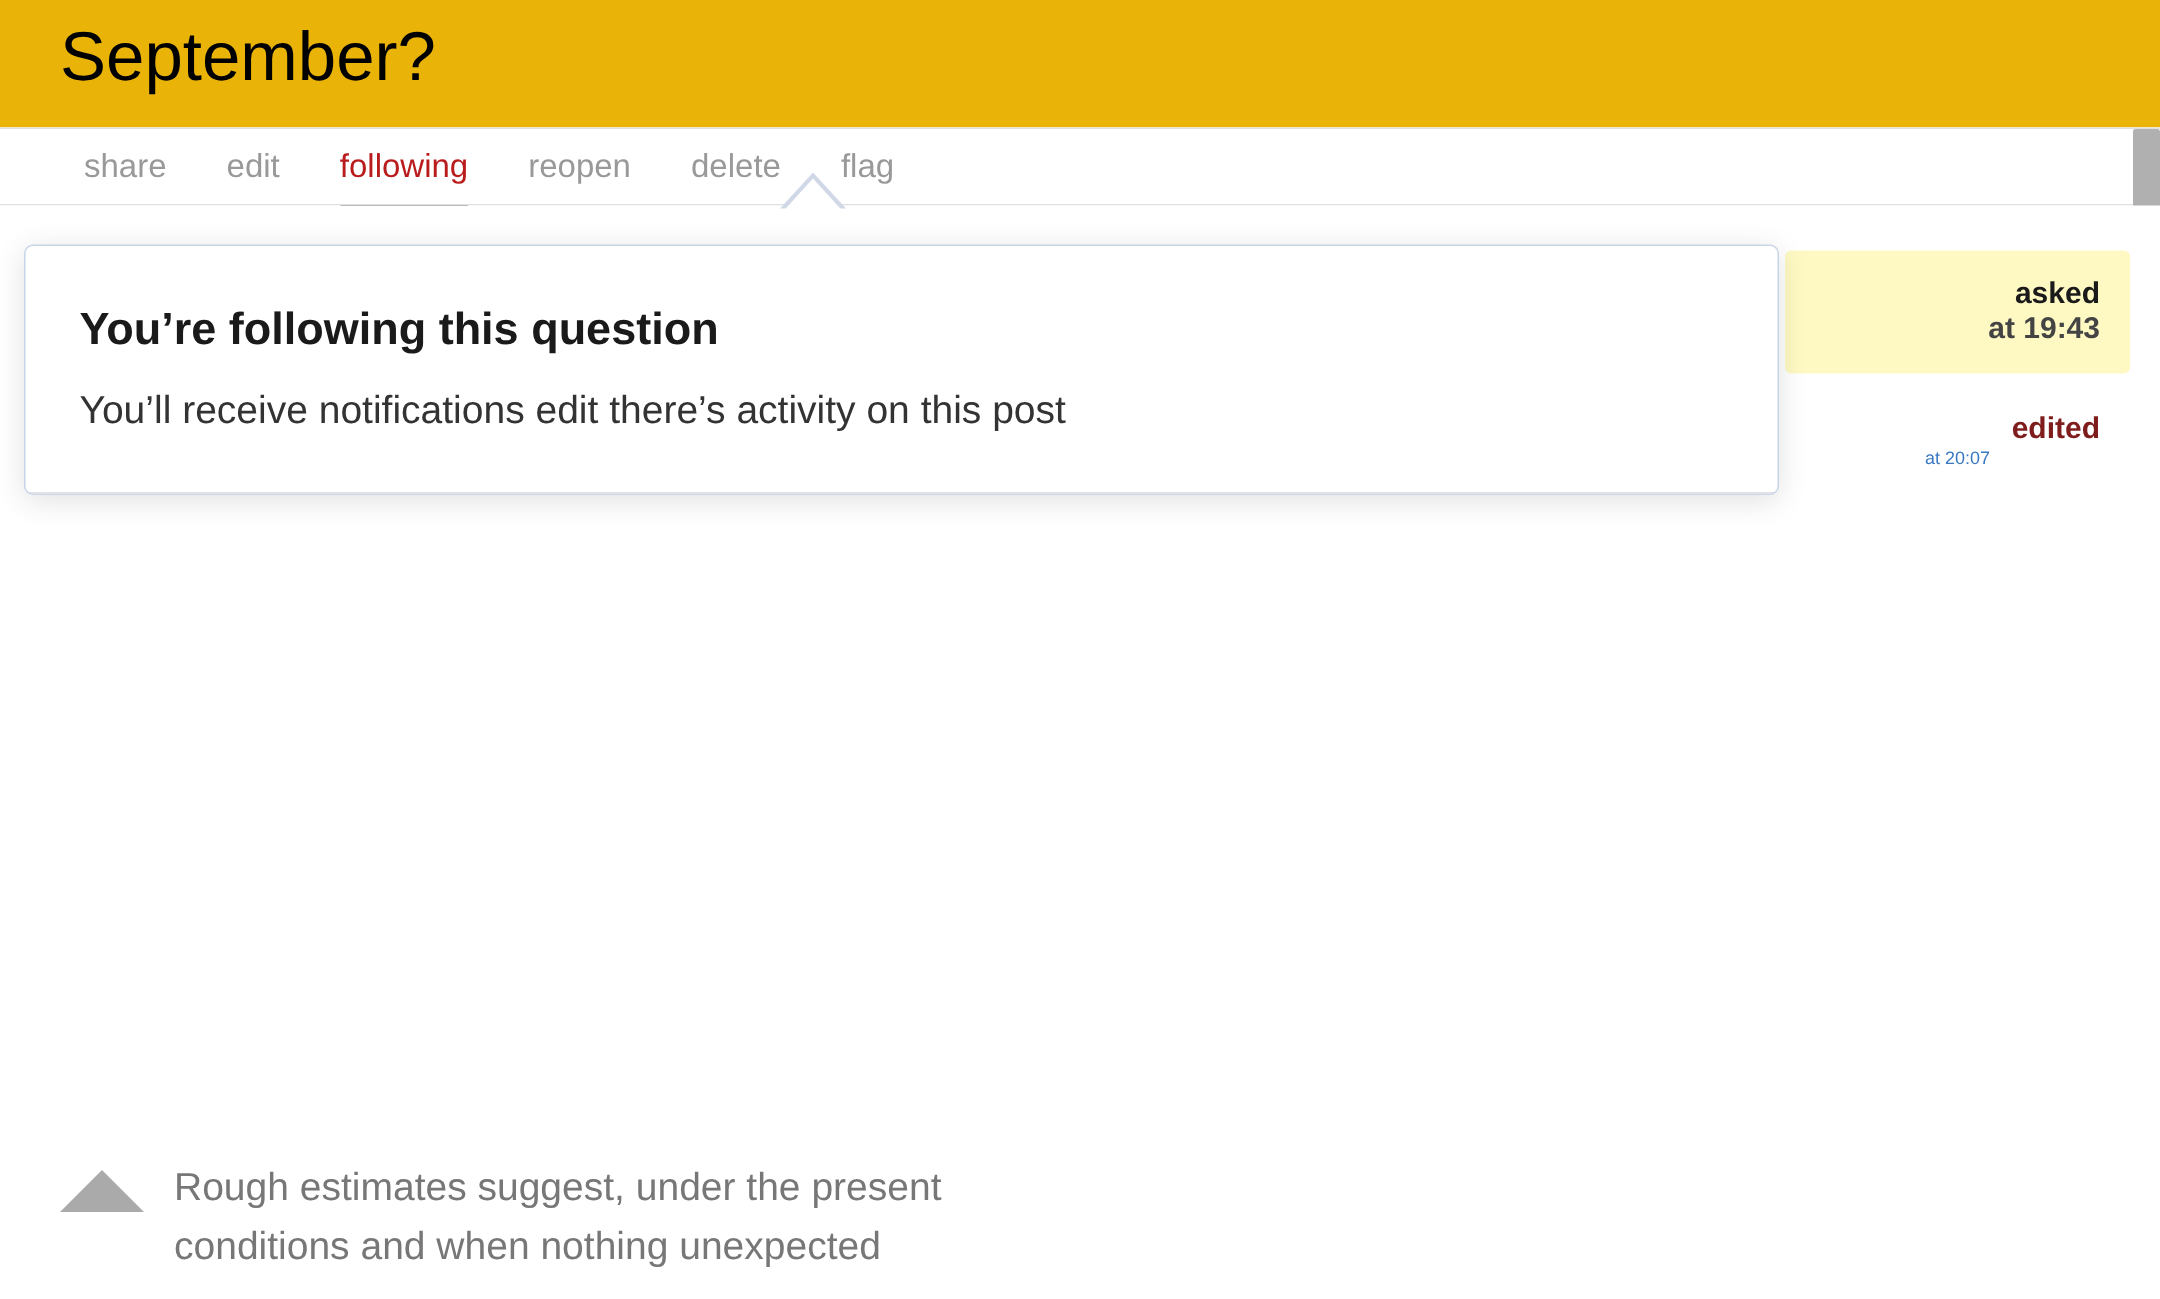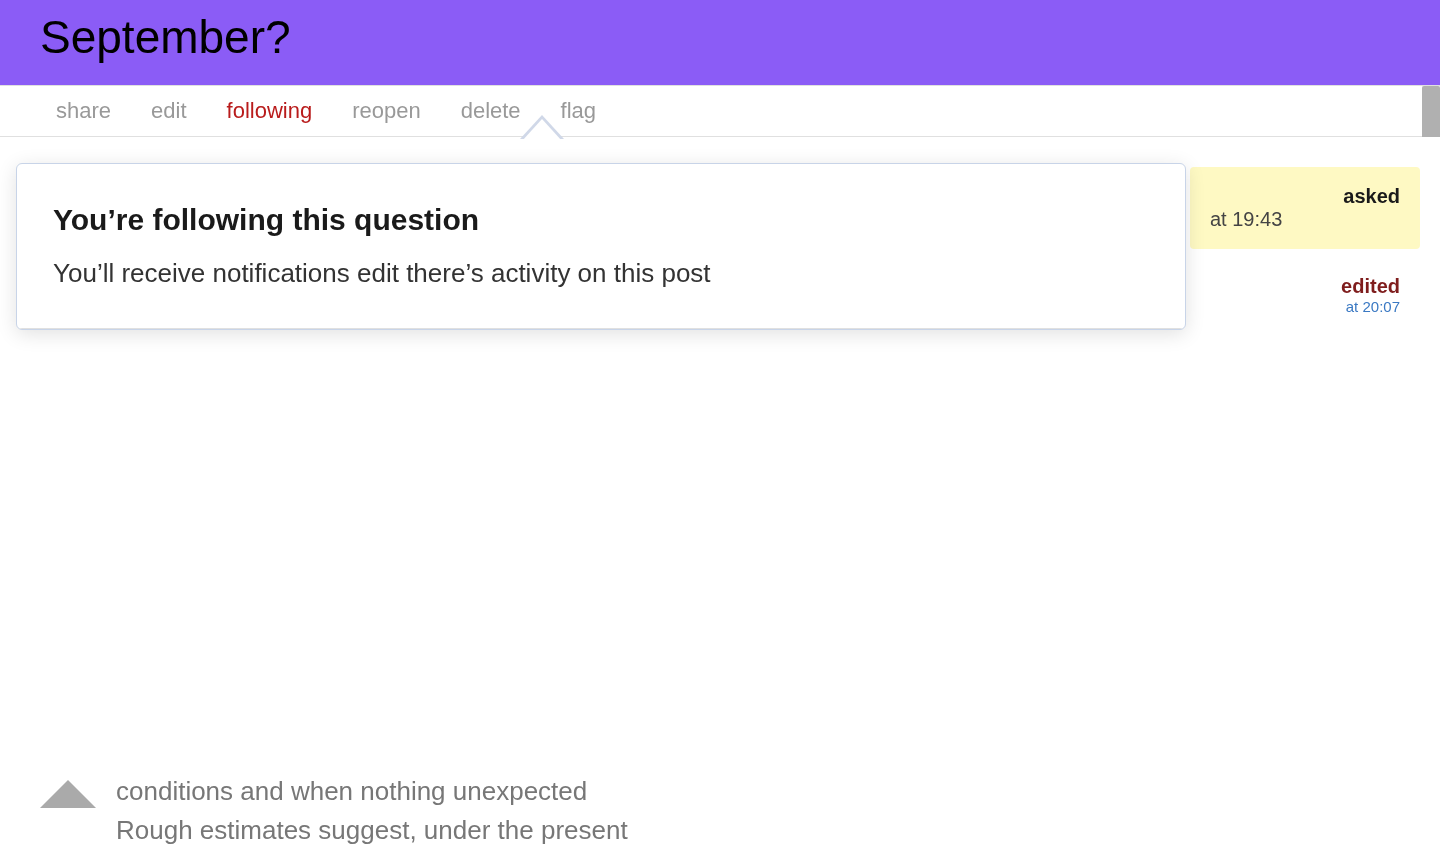--- a/index.html
+++ b/index.html
@@ -19,21 +19,21 @@
 
     .page-wrapper {
       position: relative;
       width: 100%;
       height: 100%;
     }
 
     
     .question-title-area {
       padding: 10px 40px 20px 40px;
-      background: #8b5cf6;
+      background: #eab308;
     }
 
     .question-title {
       font-size: 46px;
       font-weight: 400;
       color: #000000;
       line-height: 1.2;
     }
 
     
@@ -197,38 +197,39 @@
     .meta-label {
       font-size: 20px;
       font-weight: 700;
       color: #1a1a1a;
       text-align: right;
     }
 
     .meta-value {
       font-size: 20px;
       color: #444444;
-      text-align: left;
+      text-align: right;
+      font-weight: bold;
     }
 
     .meta-edited {
       padding: 18px 20px;
     }
 
     .meta-edited-label {
       font-size: 20px;
       font-weight: 700;
       color: #7f1d1d;
       text-align: right;
     }
 
     .meta-edited-value {
-      font-size: 15px;
+      font-size: 12px;
       color: #3b79c3;
-      text-align: right;
+      text-align: center;
     }
 
     .bottom-text {
       font-size: 24px;
       color: #888888;
       line-height: 1.5;
     }
 
     .bottom-text-line {
       display: block;
@@ -283,18 +284,18 @@
     </div>
 
   </div>
 
   <div style="position:absolute; bottom: 0; left: 0; right: 18px; background:#fff; padding: 14px 40px 16px 40px; display:flex; align-items:flex-start; gap:20px;">
 
     <div style="margin-top:8px; flex-shrink:0;">
       <div style="width:0; height:0; border-left:28px solid transparent; border-right:28px solid transparent; border-bottom:28px solid #aaaaaa; cursor:pointer;"></div>
     </div>
     <div>
+      <span class="bottom-text bottom-text-line" style="font-size:26px; color:#777; display:block;">Rough estimates suggest, under the present</span>
       <span class="bottom-text bottom-text-line" style="font-size:26px; color:#777; display:block;">conditions and when nothing unexpected</span>
-      <span class="bottom-text bottom-text-line" style="font-size:26px; color:#777; display:block;">Rough estimates suggest, under the present</span>
     </div>
   </div>
 
 </div>
 
 </body></html>

